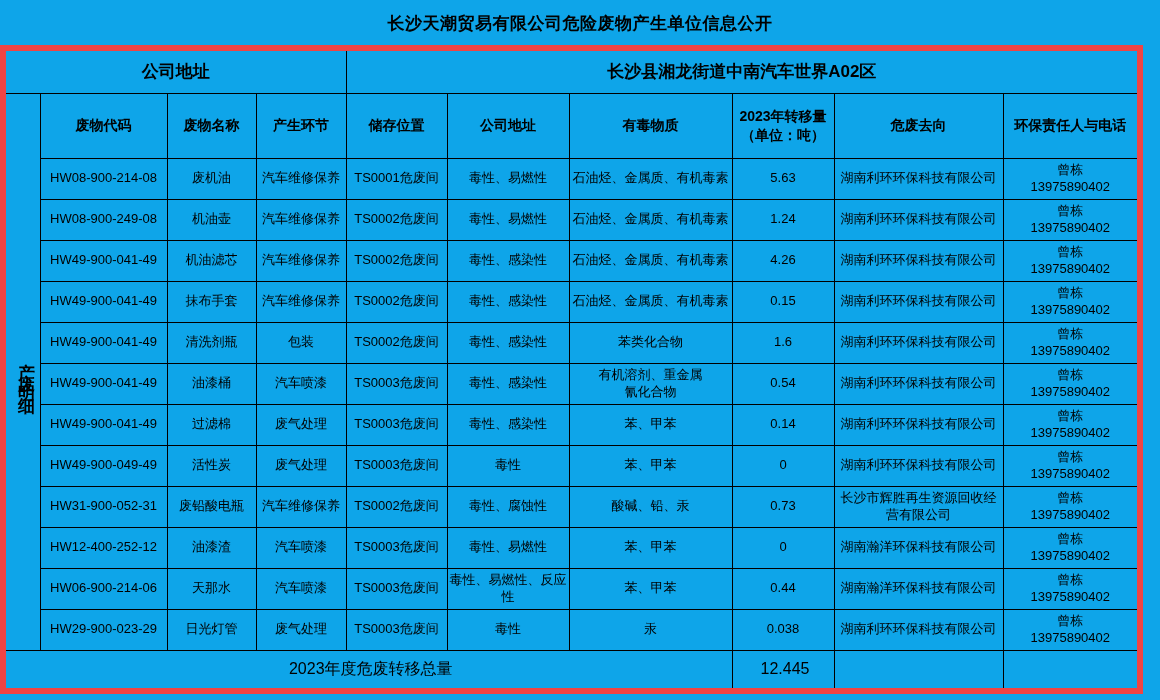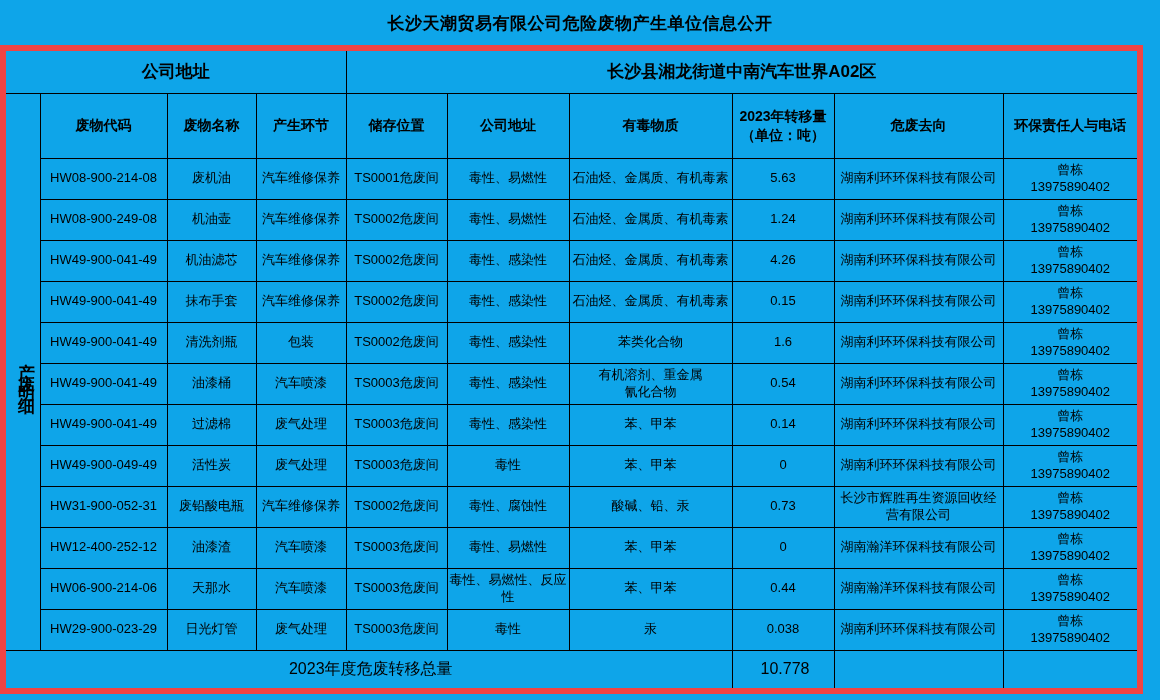--- a/index.html
+++ b/index.html
@@ -239,19 +239,19 @@
           <td>TS0003危废间</td>
           <td>毒性</td>
           <td>汞</td>
           <td class="amount-cell">0.038</td>
           <td>湖南利环环保科技有限公司</td>
           <td>曾栋
 13975890402</td>
         </tr>
         <tr class="r-summary">
         <td colspan="7">2023年度危废转移总量</td>
-        <td class="summary-amount">10.778</td>
+        <td class="summary-amount">12.445</td>
         <td></td>
         <td></td>
       </tr>
     </tbody>
   </table>
 </div>
 
 </body></html>

